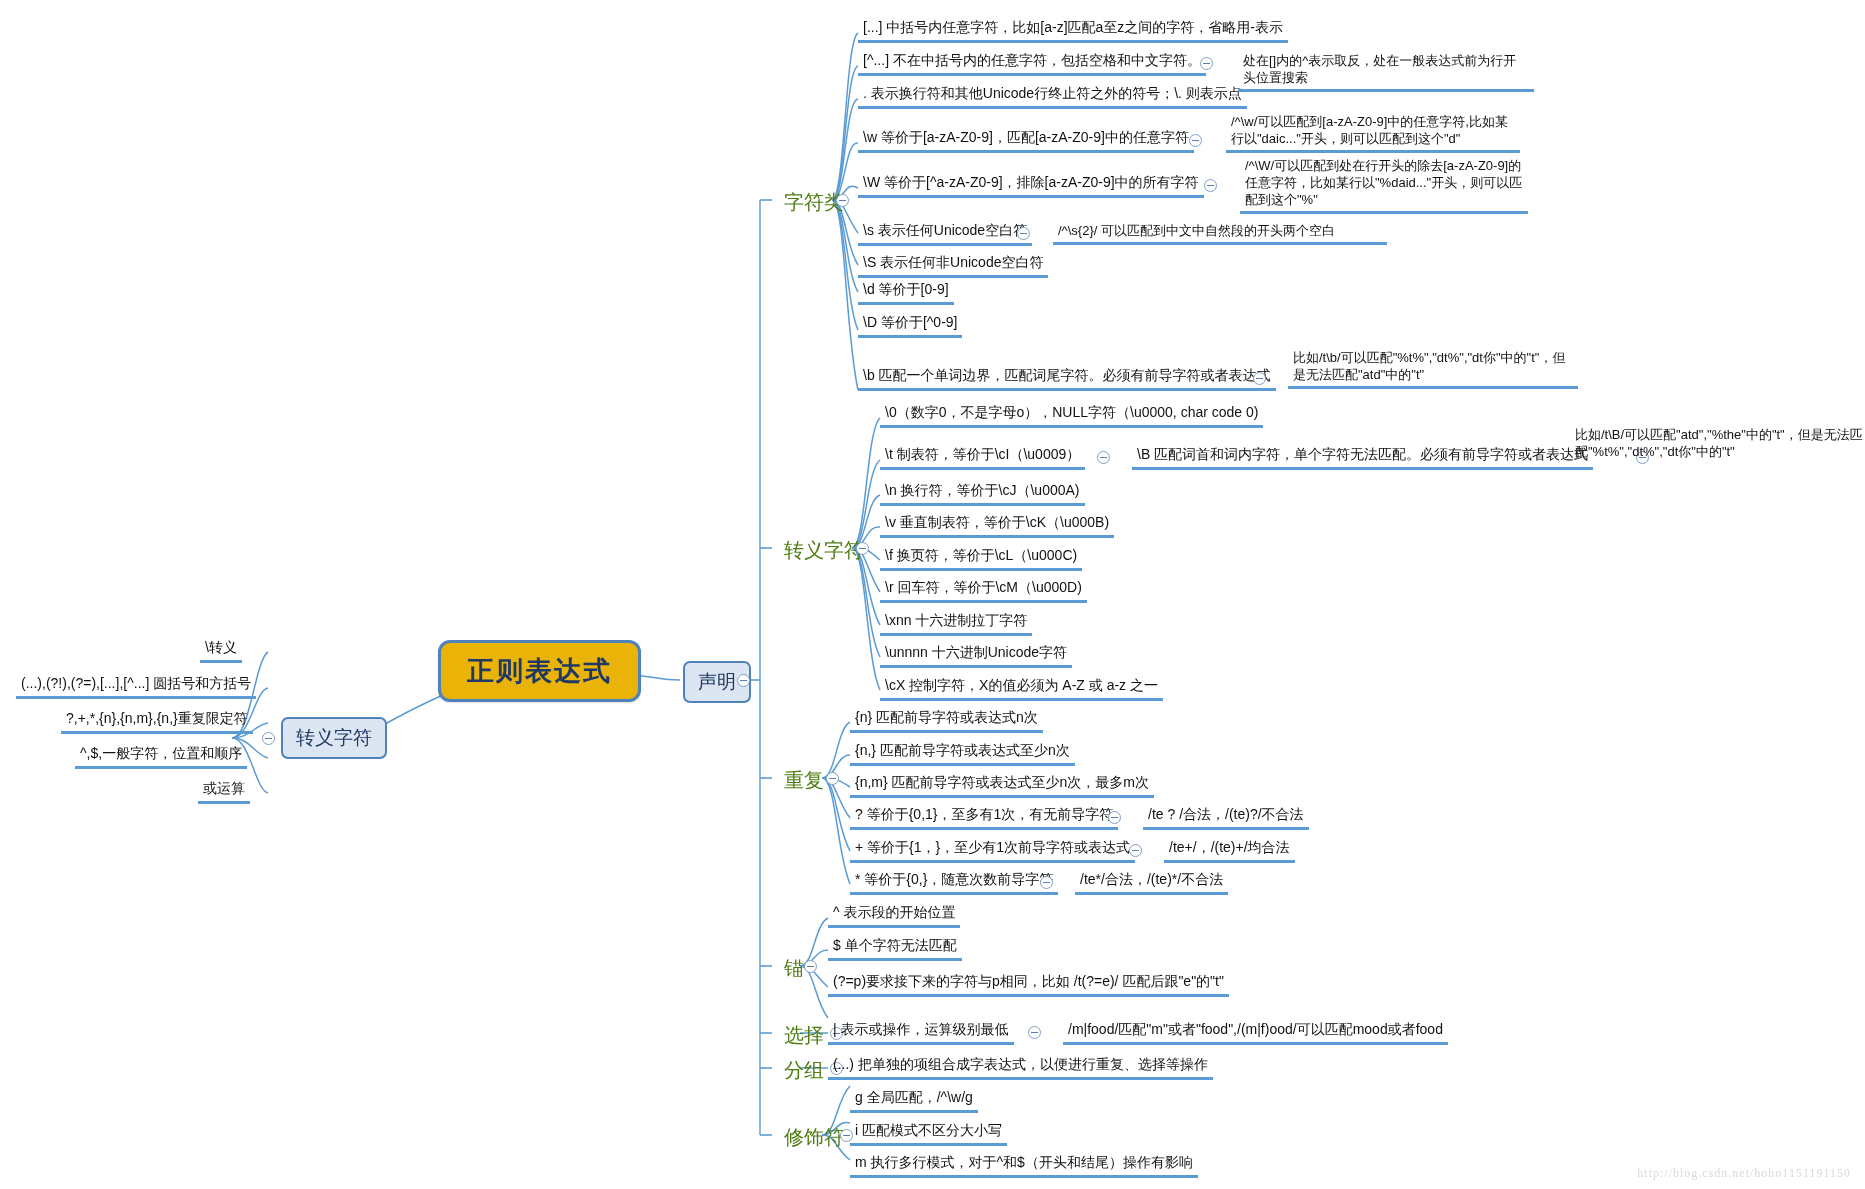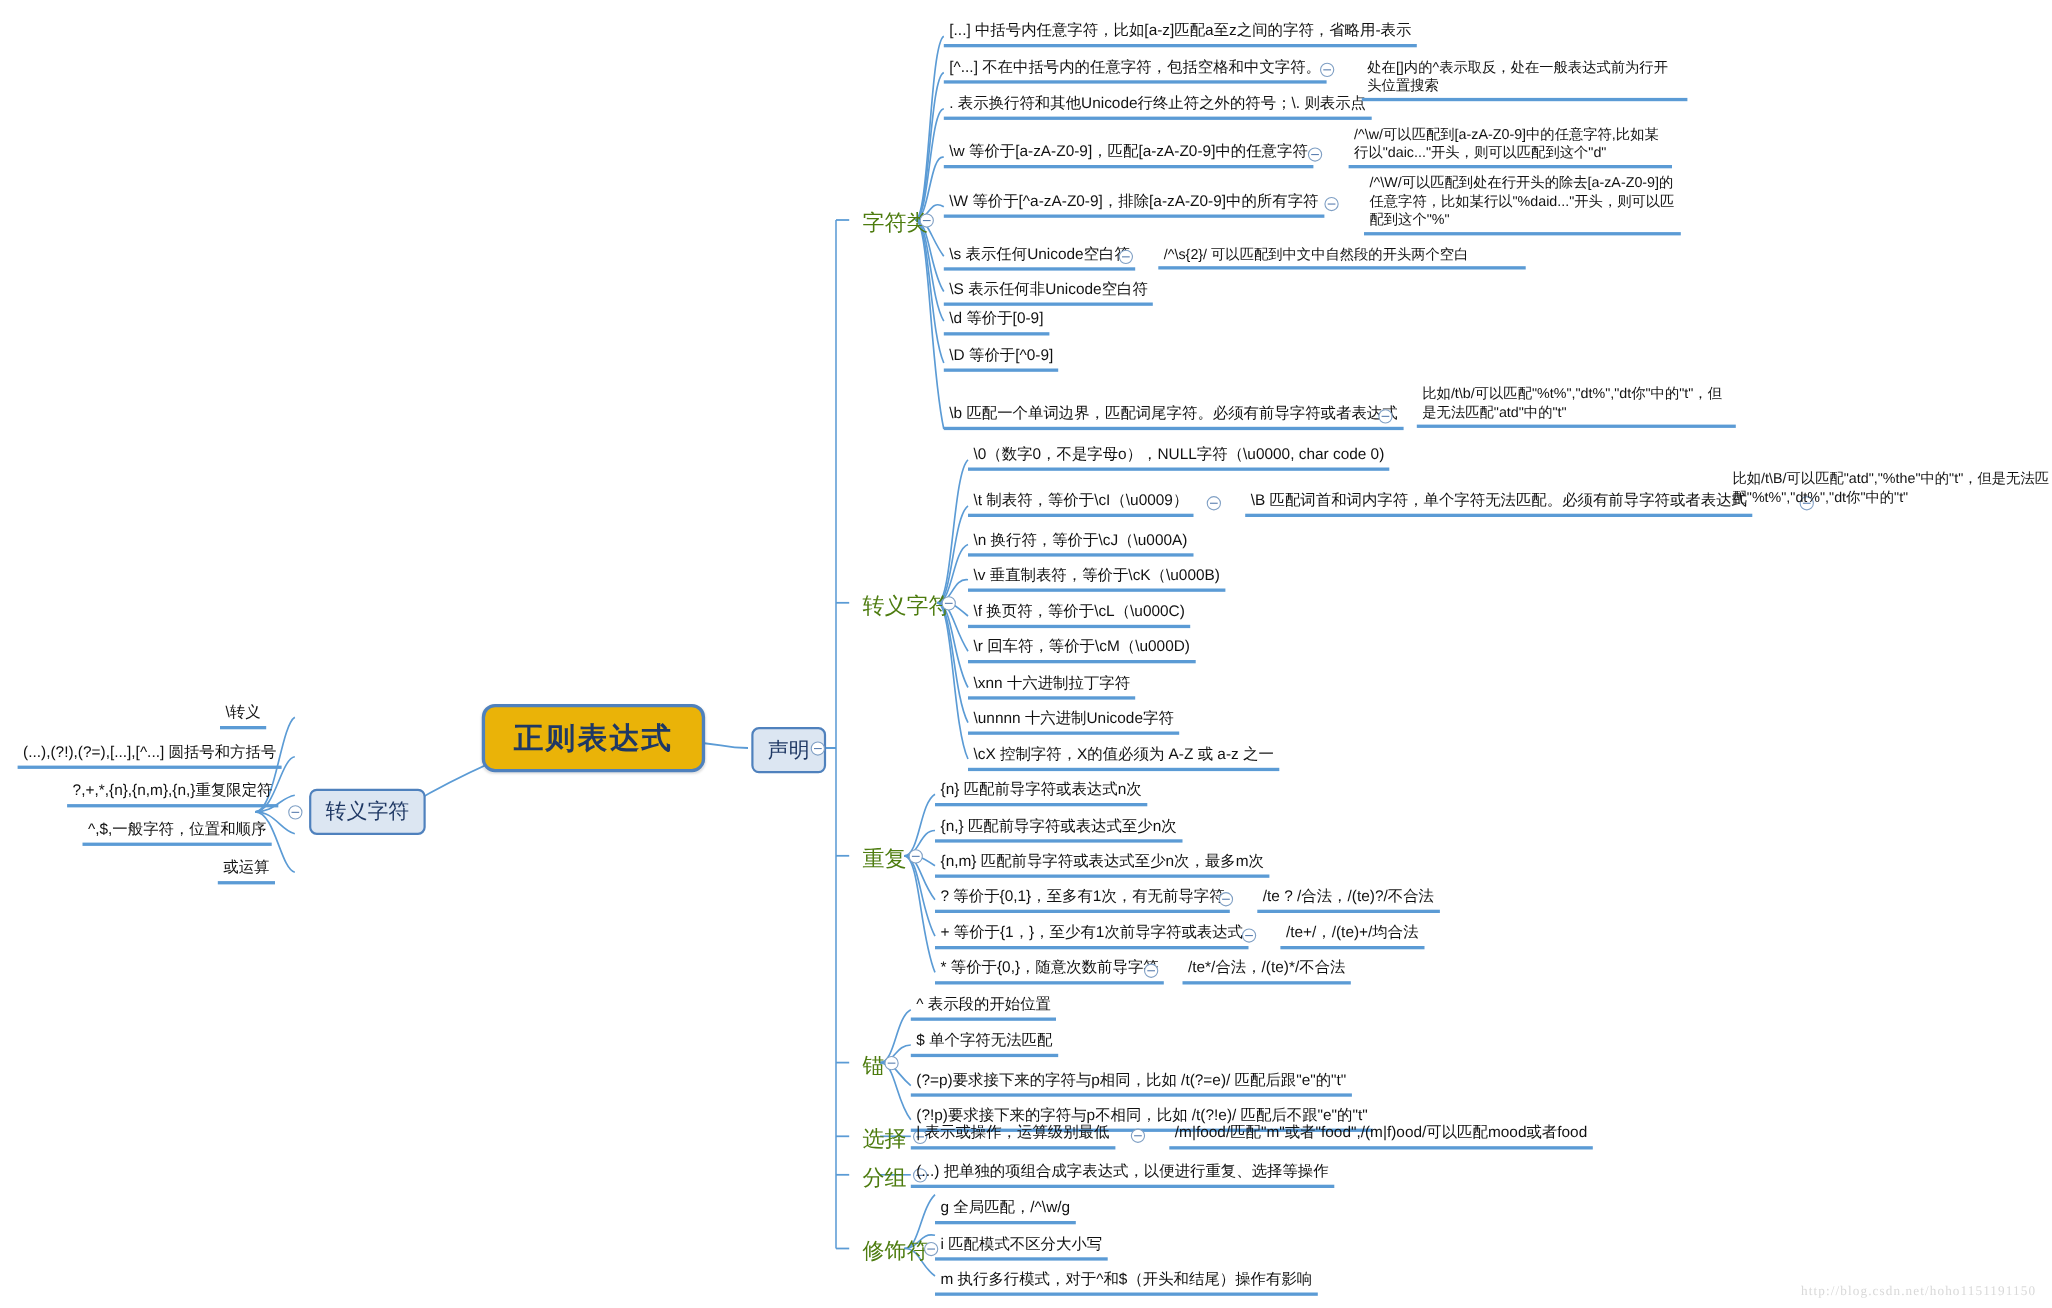--- a/index.html
+++ b/index.html
@@ -232,21 +232,20 @@
   <div class="toggle" style="left:1129px;top:844px;"></div>
   <div class="node leaf" style="left:1164px;top:838px;">/te+/，/(te)+/均合法</div>
 
   <div class="node leaf" style="left:850px;top:870px;">* 等价于{0,}，随意次数前导字符</div>
   <div class="toggle" style="left:1040px;top:876px;"></div>
   <div class="node leaf" style="left:1075px;top:870px;">/te*/合法，/(te)*/不合法</div>
 
   <div class="node leaf" style="left:828px;top:903px;">^ 表示段的开始位置</div>
   <div class="node leaf" style="left:828px;top:936px;">$ 单个字符无法匹配</div>
   <div class="node leaf" style="left:828px;top:972px;">(?=p)要求接下来的字符与p相同，比如 /t(?=e)/ 匹配后跟"e"的"t"</div>
-  <div class="node leaf" style="left:828px;top:1004px;">(?!p)要求接下来的字符与p不相同，比如 /t(?!e)/ 匹配后不跟"e"的"t"</div>
 
   <div class="node leaf" style="left:828px;top:1020px;">| 表示或操作，运算级别最低</div>
   <div class="toggle" style="left:1028px;top:1026px;"></div>
   <div class="node leaf" style="left:1063px;top:1020px;">/m|food/匹配"m"或者"food",/(m|f)ood/可以匹配mood或者food</div>
 
   <div class="node leaf" style="left:828px;top:1055px;">(...) 把单独的项组合成字表达式，以便进行重复、选择等操作</div>
 
   <div class="node leaf" style="left:850px;top:1088px;">g 全局匹配，/^\w/g</div>
   <div class="node leaf" style="left:850px;top:1121px;">i 匹配模式不区分大小写</div>
   <div class="node leaf" style="left:850px;top:1153px;">m 执行多行模式，对于^和$（开头和结尾）操作有影响</div>

